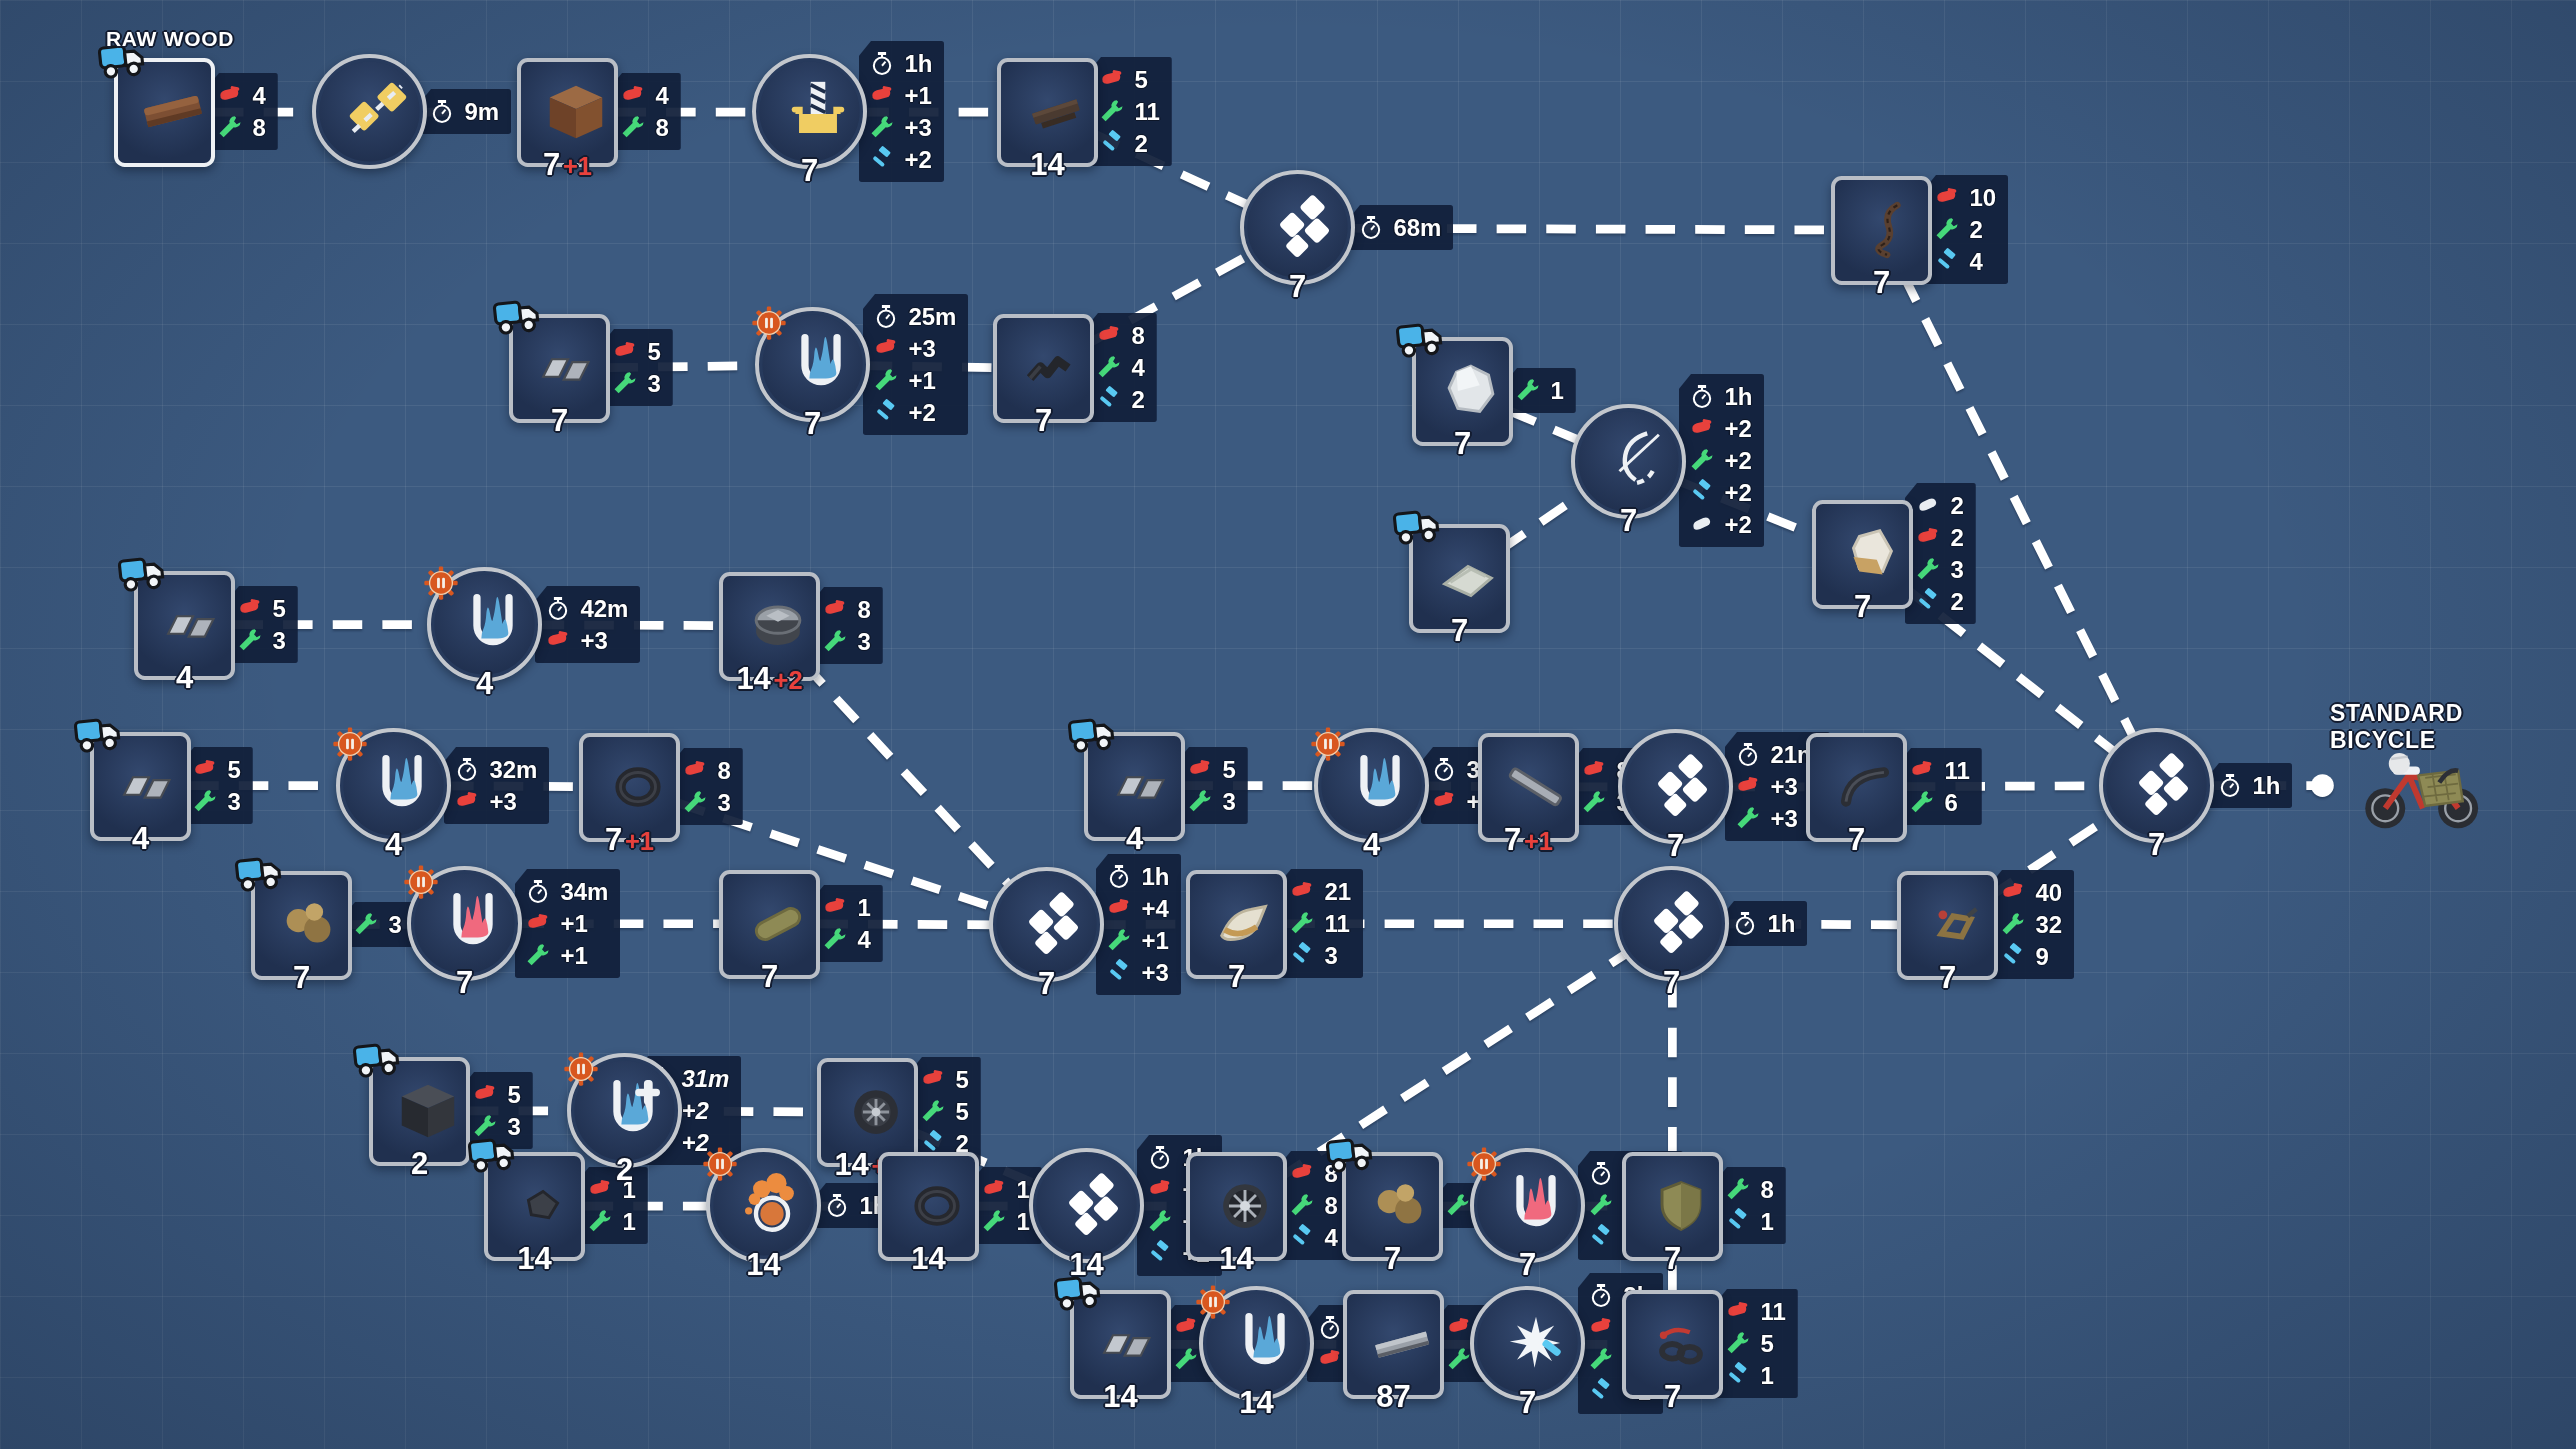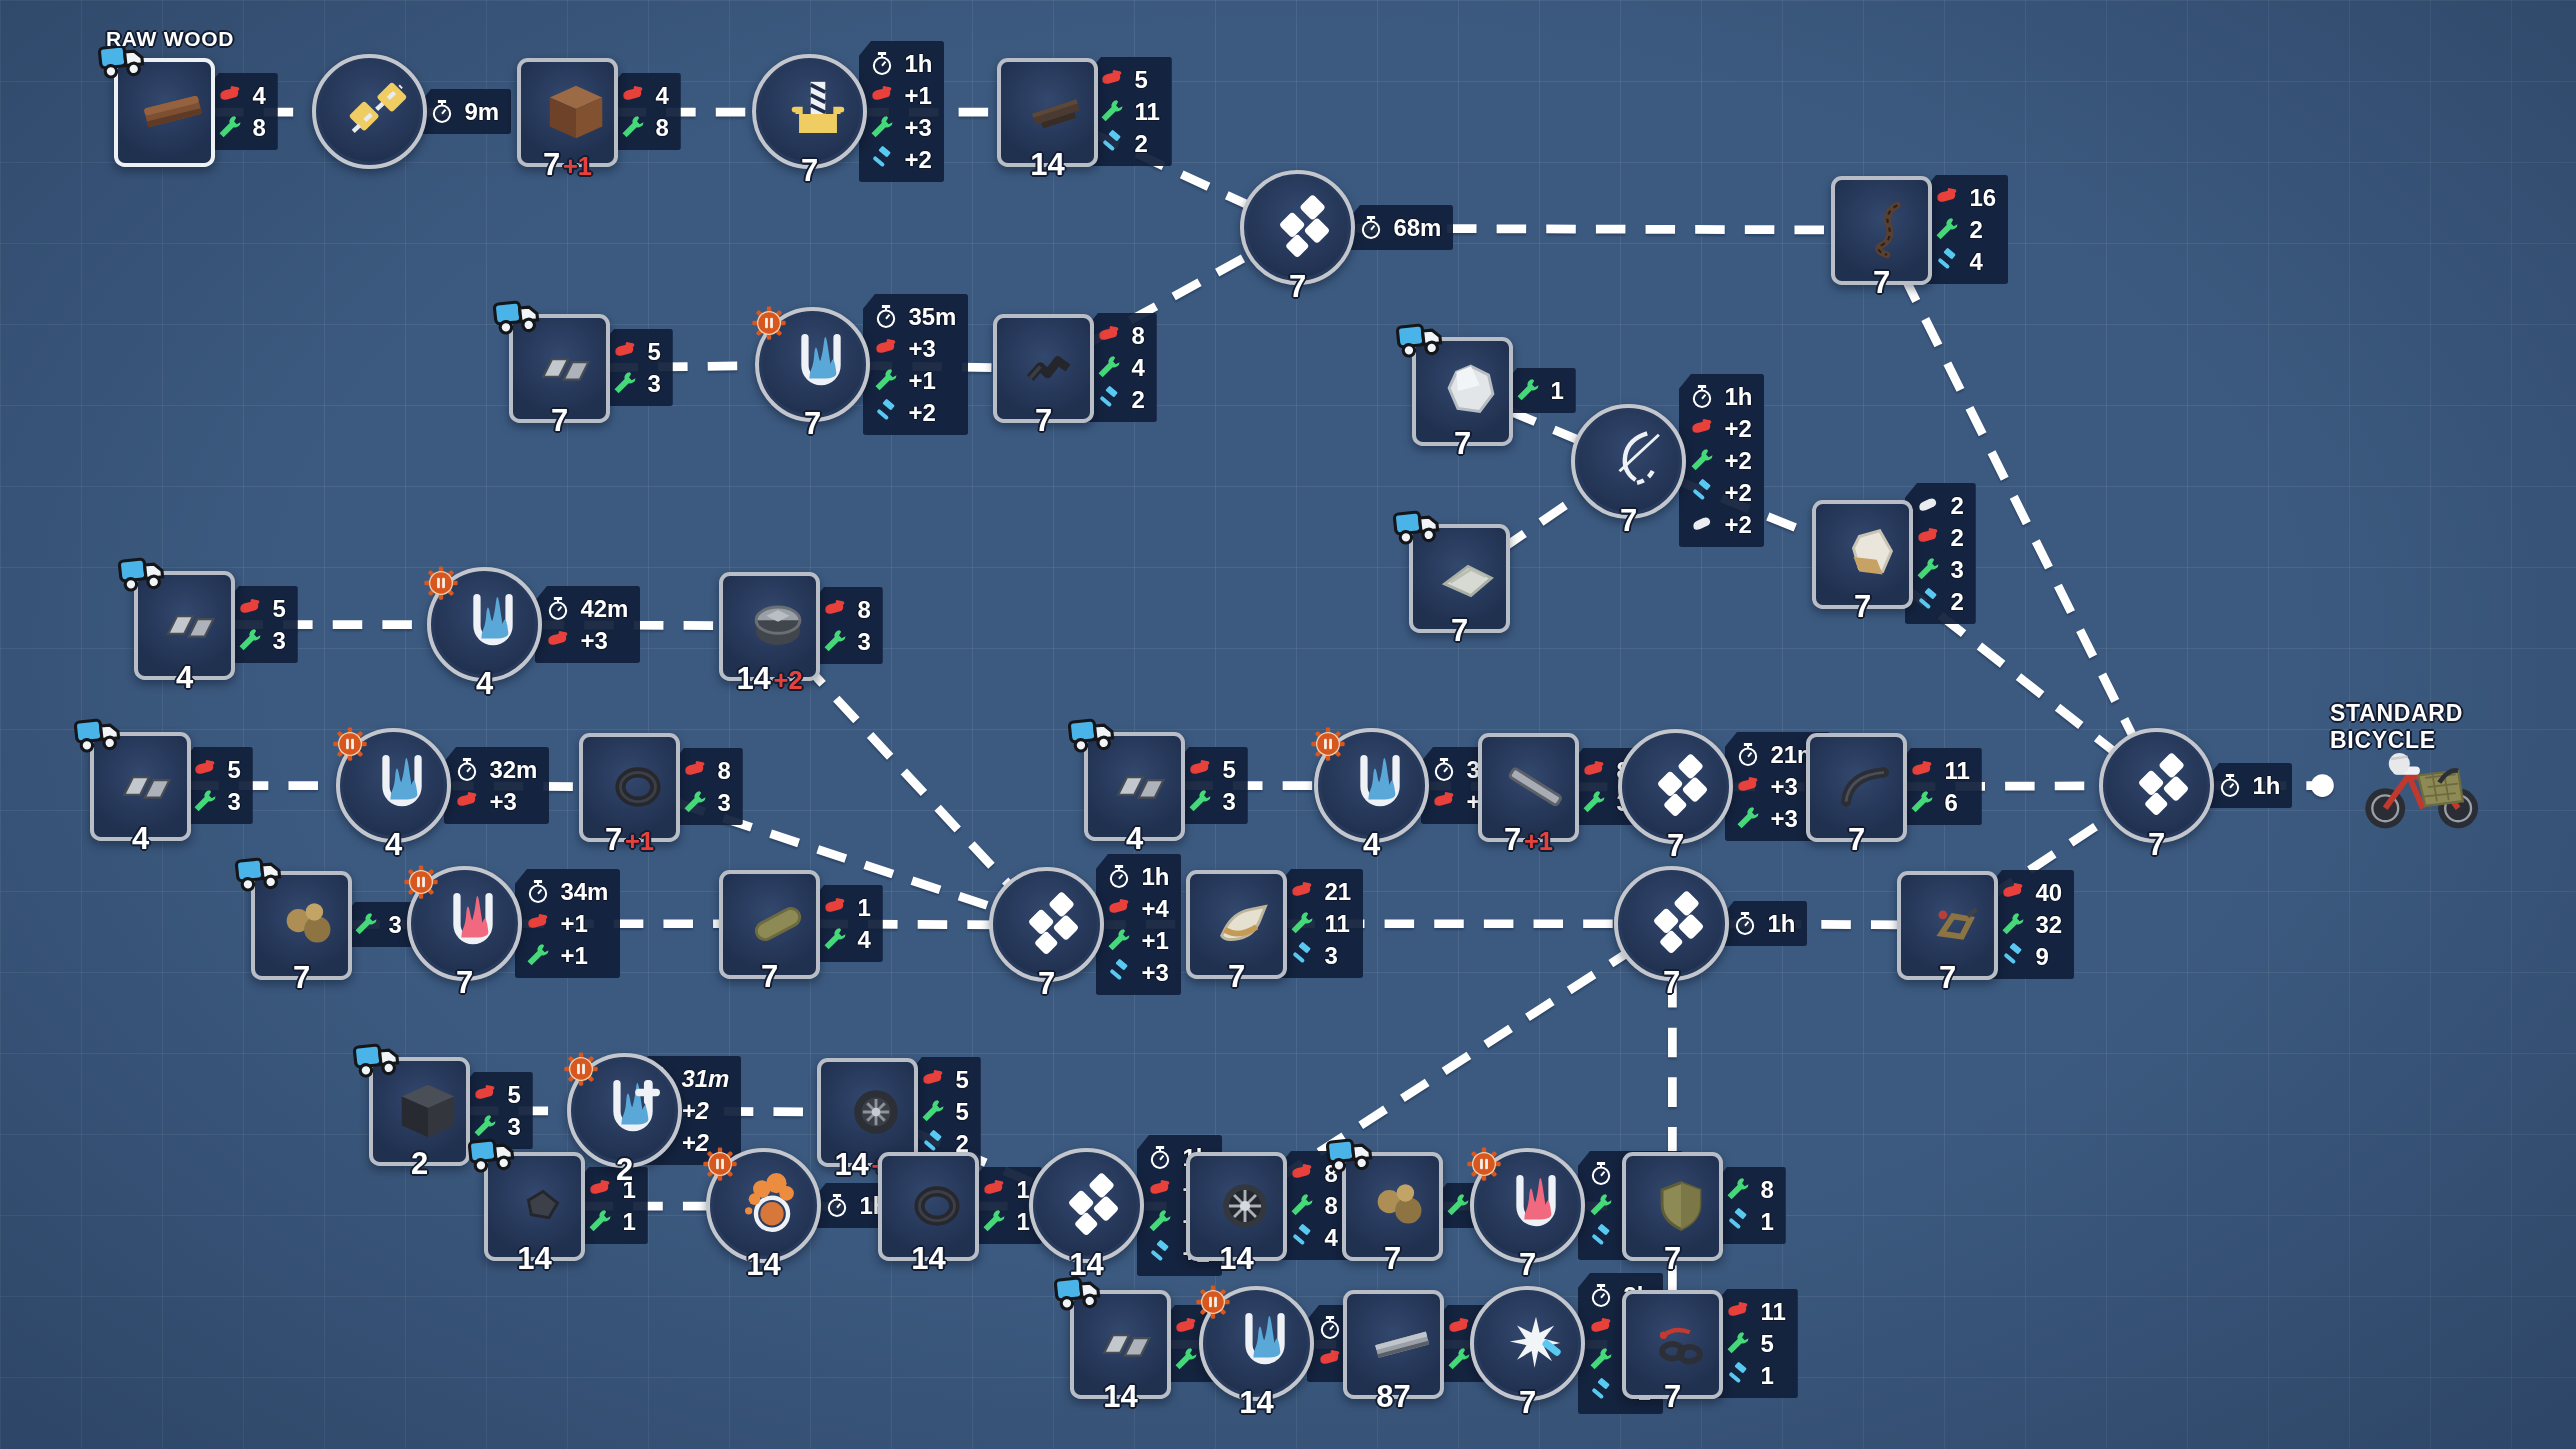--- a/index.html
+++ b/index.html
@@ -281,21 +281,21 @@
           <path d="M29 7q-9 5-6 14t-4 13t3 7" fill="none" stroke="#2e2018" stroke-width="1.5" stroke-dasharray="3 3"></path>
         </svg></span>
       <div class="count">7</div>
     </div>
     <div class="panel" style="left: 1924px; top: 175px;">
       <div class="prow">
         <span class="si"><svg viewBox="0 0 48 48">
             <path d="M8 27q-3-10 7-13l13-3q9-1 10 6t-5 9l-14 4q-9 2-11-3z" fill="#e8413c"></path>
             <path d="M28 10l9 2" stroke="#e8413c" stroke-width="6" stroke-linecap="round"></path>
           </svg></span>
-        <span class="sv">16</span>
+        <span class="sv">10</span>
       </div>
       <div class="prow">
         <span class="si"><svg viewBox="0 0 48 48">
             <path d="M32 4a9 9 0 0 0-8.6 11.6L6 33l7 7 17.4-17.4A9 9 0 0 0 42 14l-6.5 3.5L31 13l3.5-6.5z" fill="#46d97a"></path>
           </svg></span>
         <span class="sv">2</span>
       </div>
       <div class="prow">
         <span class="si"><svg viewBox="0 0 48 48">
             <rect x="19" y="4" width="19" height="11" rx="2.5" transform="rotate(40 28.5 9.5)" fill="#59c9f2"></rect>
@@ -359,21 +359,21 @@
     <div class="panel" style="left: 863px; top: 294px;">
       <div class="prow">
         <span class="si"><svg viewBox="0 0 48 48">
             <g fill="none" stroke="#fff" stroke-width="3.5">
               <circle cx="24" cy="27" r="14"></circle>
               <path d="M24 27l6-7"></path>
             </g>
             <path d="M17 6h14" stroke="#fff" stroke-width="5"></path>
             <path d="M24 6v7" stroke="#fff" stroke-width="3.5"></path>
           </svg></span>
-        <span class="sv">35m</span>
+        <span class="sv">25m</span>
       </div>
       <div class="prow">
         <span class="si"><svg viewBox="0 0 48 48">
             <path d="M8 27q-3-10 7-13l13-3q9-1 10 6t-5 9l-14 4q-9 2-11-3z" fill="#e8413c"></path>
             <path d="M28 10l9 2" stroke="#e8413c" stroke-width="6" stroke-linecap="round"></path>
           </svg></span>
         <span class="sv">+3</span>
       </div>
       <div class="prow">
         <span class="si"><svg viewBox="0 0 48 48">

